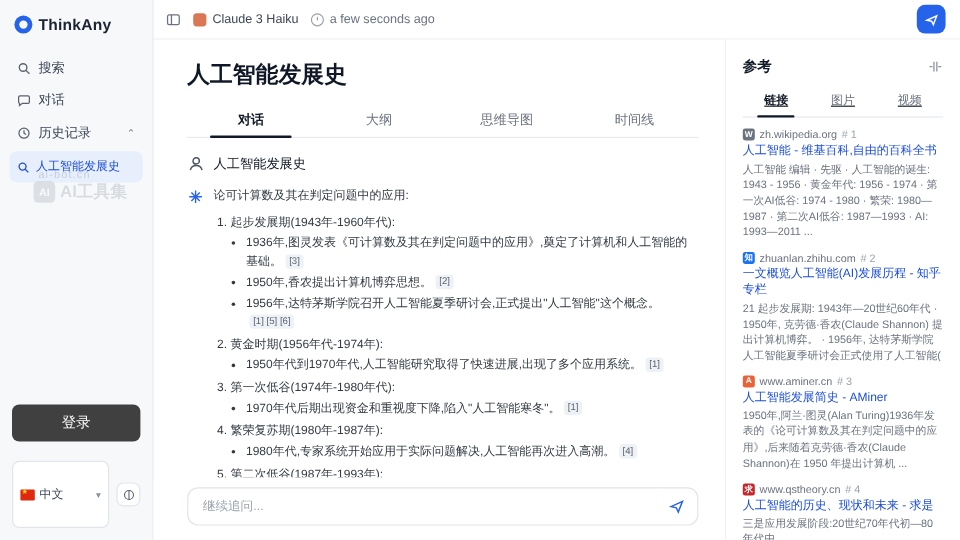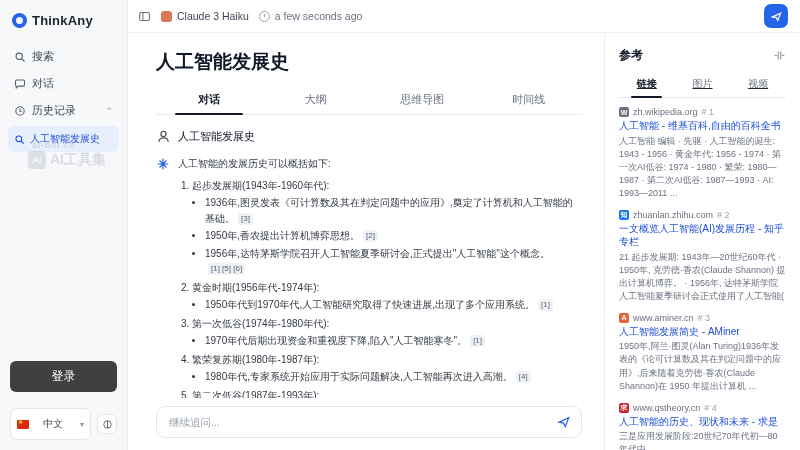--- a/index.html
+++ b/index.html
@@ -68,23 +68,23 @@
   .wm-text { font-size: 14px; font-weight: bold; color: #8b939e; }
 
   .sidebar-bottom { margin-top: auto; padding: 10px; }
   .login-btn {
     width: 100%; background: #404040; color: #fff;
     border: none; border-radius: 6px; padding: 7px 0;
     font-size: 12px; cursor: pointer; font-family: Liberation Sans, sans-serif;
   }
   .lang-row { display: flex; align-items: center; gap: 6px; padding: 6px 10px 10px 10px; }
   .lang-select {
-    flex: 1; display: flex; align-items: center; gap: 14px;
+    flex: 1; display: flex; align-items: center; gap: 4px;
     border: 1px solid #e2e5ea; background: #fff; border-radius: 6px;
-    padding: 8px 6px; font-size: 10px; color: #3d4656; cursor: pointer;
+    padding: 20px 6px; font-size: 10px; color: #3d4656; cursor: pointer;
   }
   .flag { width: 12px; height: 9px; background: #de2910; position: relative; border-radius: 1px; flex: none; }
   .flag::after { content: "★"; position: absolute; left: 1px; top: -2px; font-size: 6px; color: #ffde00; }
   .lang-select .chev { margin-left: auto; color: #8a929d; font-size: 8px; }
   .theme-btn {
     width: 20px; height: 20px; border-radius: 6px; border: 1px solid #e2e5ea;
     background: #fff; display: flex; align-items: center; justify-content: center;
     cursor: pointer; color: #59616e;
   }
 
@@ -314,21 +314,21 @@
             <span class="msg-user-text">人工智能发展史</span>
           </div>
 
           <div class="answer">
             <span class="ai-mark">
               <svg viewBox="0 0 16 16" width="14" height="14" fill="none" stroke="currentColor" stroke-width="1.3">
                   <path d="M8 2v12M2 8h12M4 4l8 8M12 4l-8 8"></path>
                 </svg>
             </span>
             <div class="answer-body">
-              <p>人工智能的发展历史可以概括如下:</p>
+              <p>论可计算数及其在判定问题中的应用:</p>
               <ol class="ol">
                 <li>
                   <span>起步发展期(1943年-1960年代):</span>
                   <ul class="sub">
                     <li><span>1936年,图灵发表《可计算数及其在判定问题中的应用》,奠定了计算机和人工智能的基础。</span><span class="cite">[3]</span></li>
                     <li><span>1950年,香农提出计算机博弈思想。</span><span class="cite">[2]</span></li>
                     <li><span>1956年,达特茅斯学院召开人工智能夏季研讨会,正式提出"人工智能"这个概念。</span><span class="cite">[1] [5] [6]</span></li>
                   </ul>
                 </li>
                 <li>

